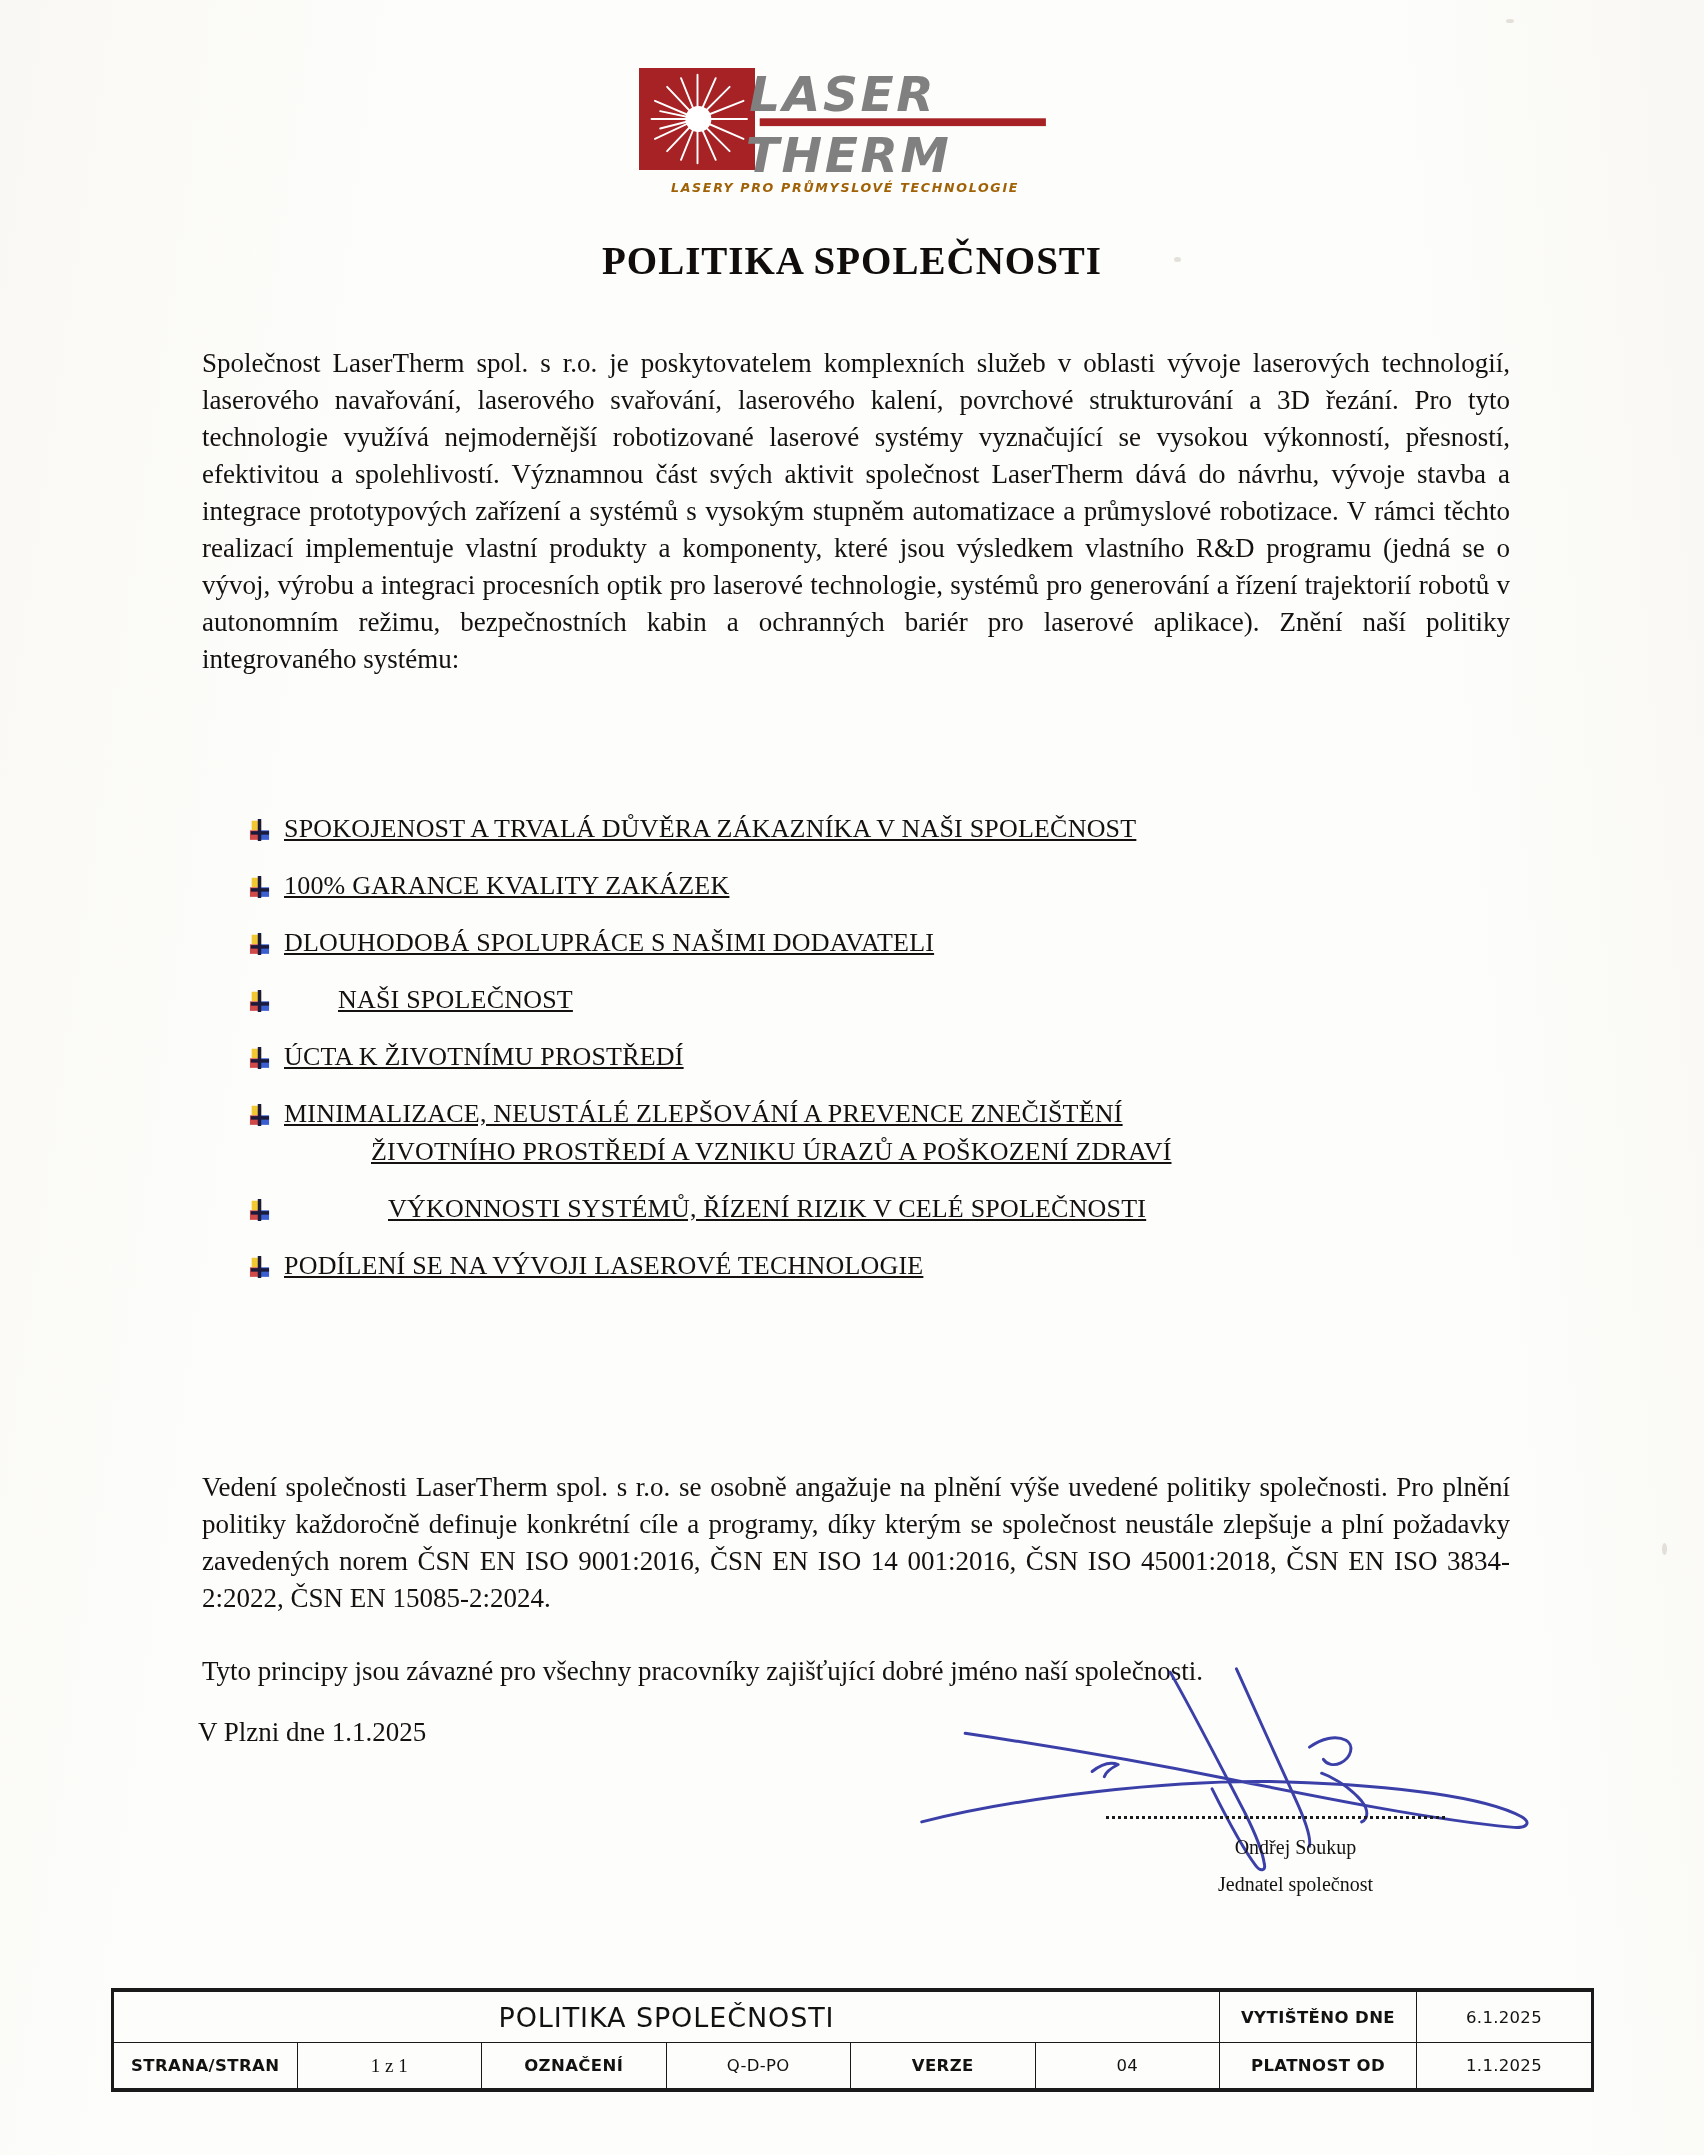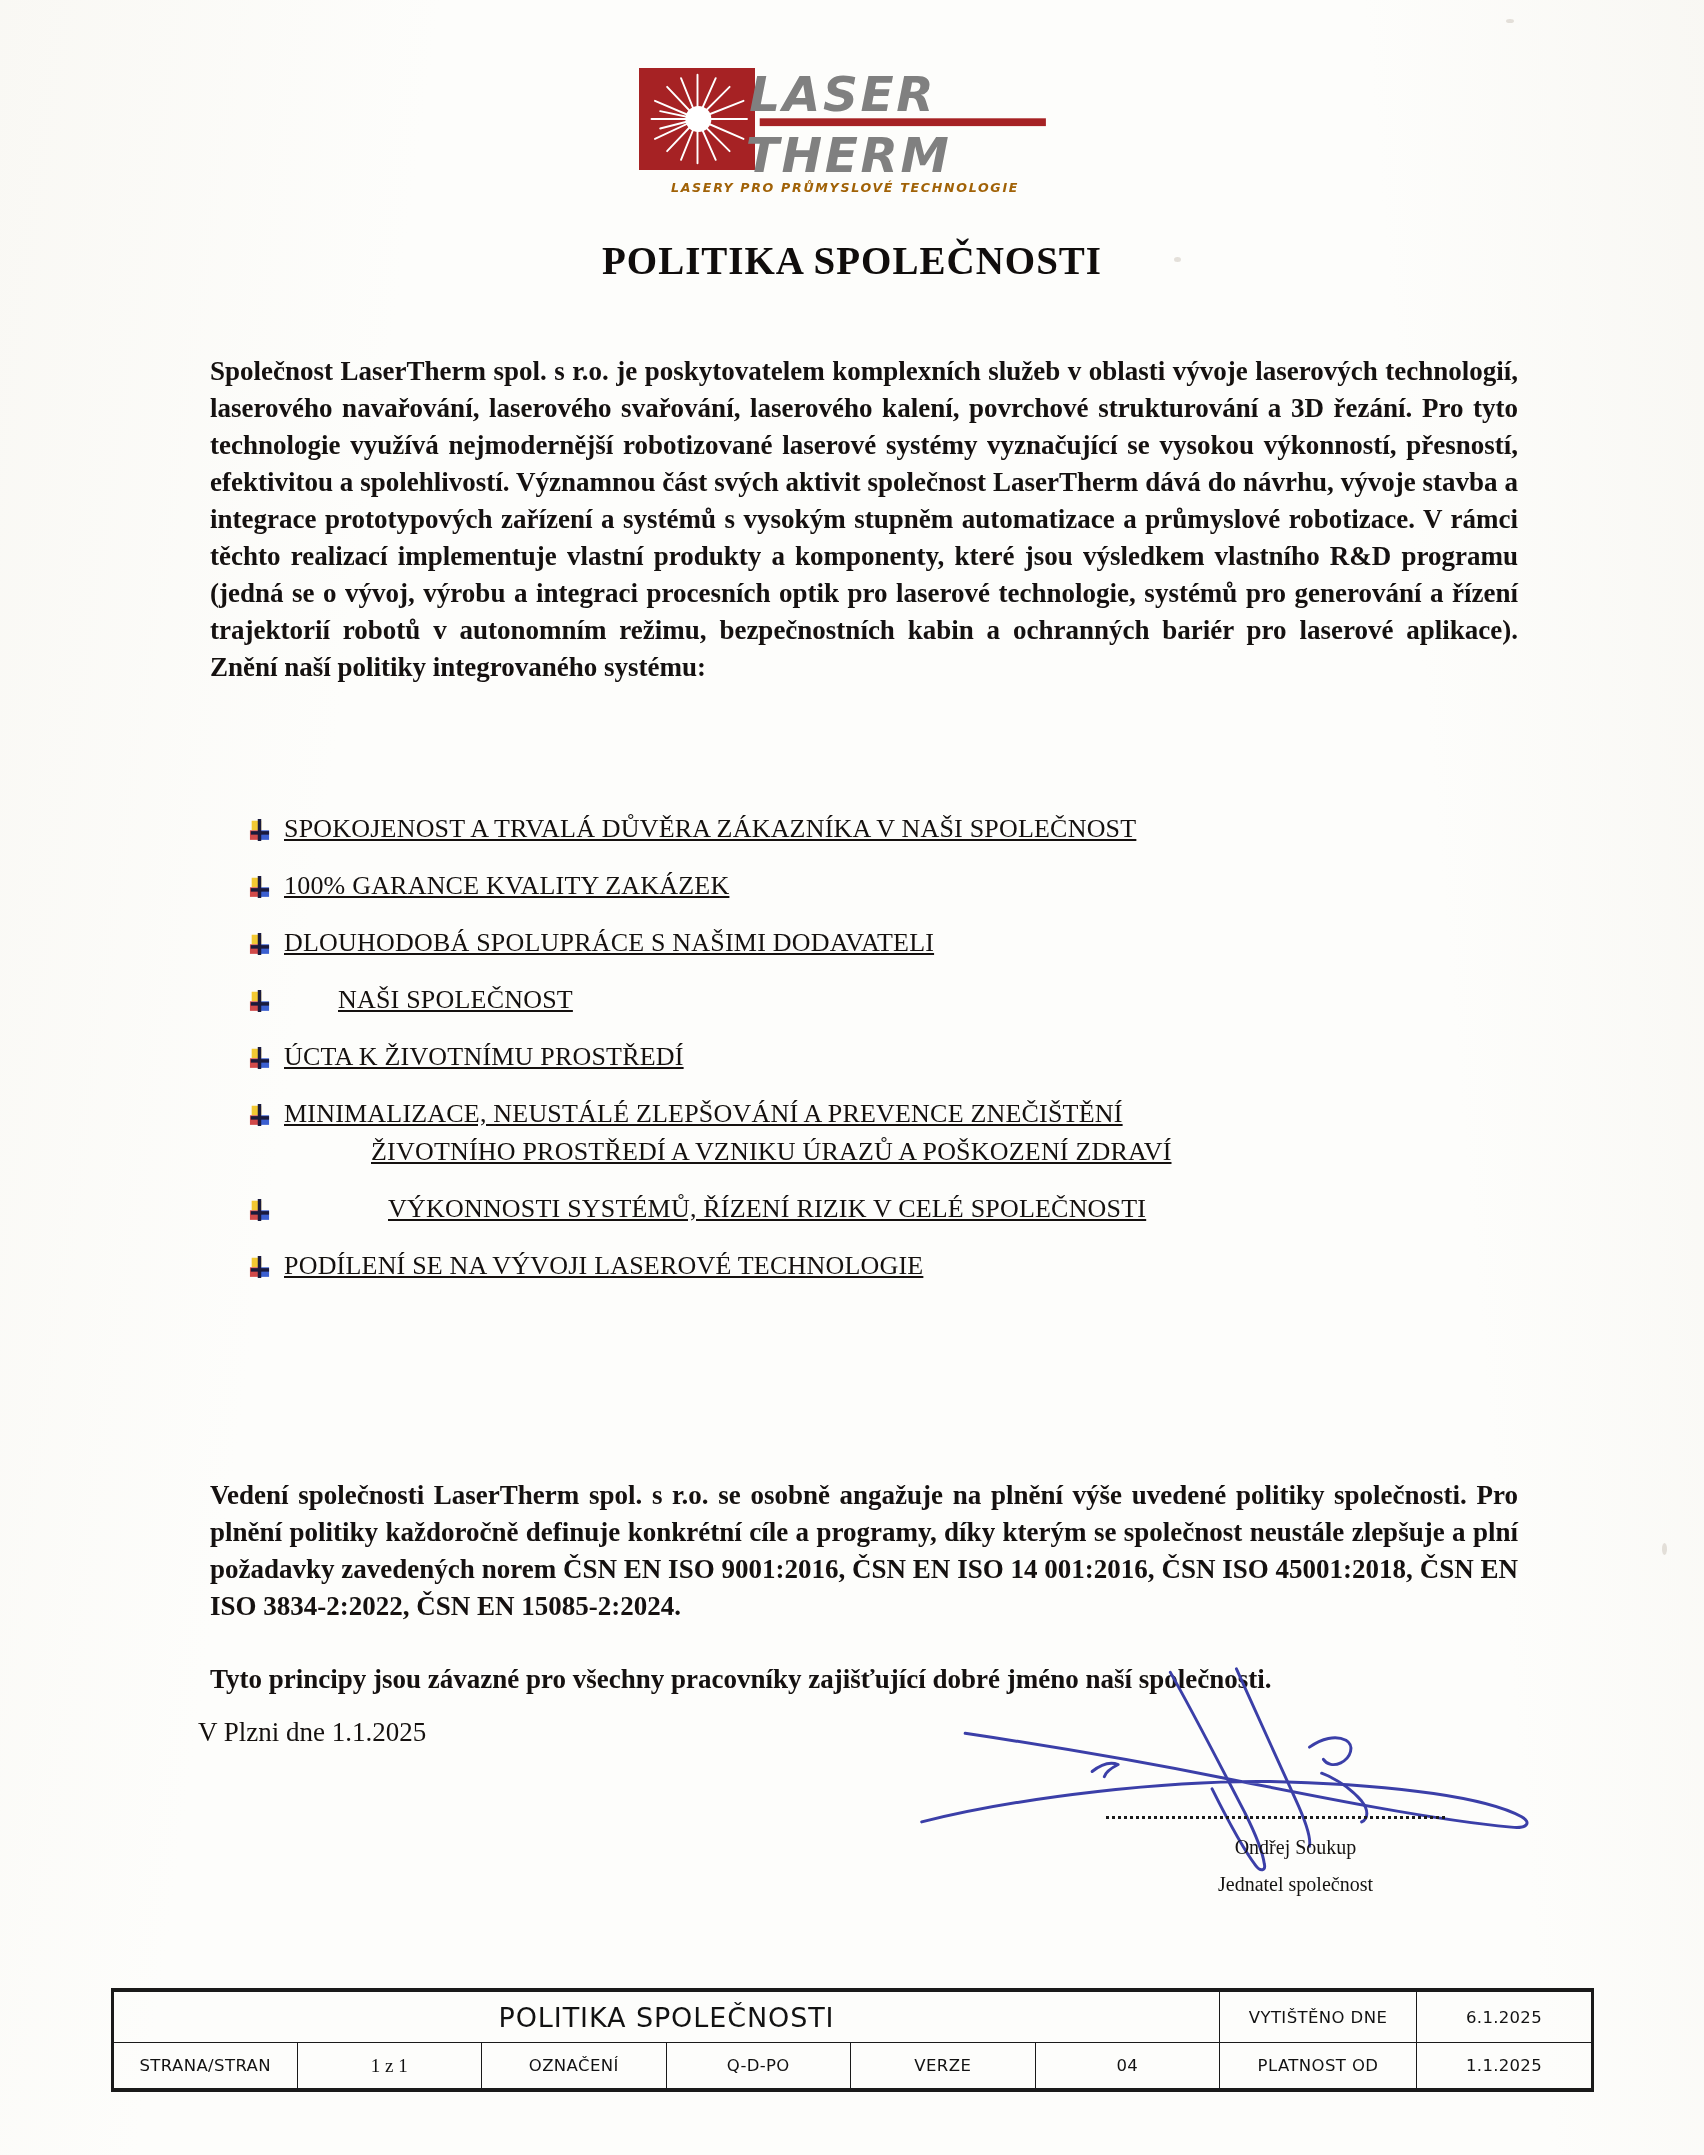--- a/index.html
+++ b/index.html
@@ -84,27 +84,26 @@
     top: 238px;
     width: 100%;
     text-align: center;
     font-family: "Liberation Serif", serif;
     font-weight: bold;
     font-size: 39px;
     letter-spacing: 1px;
     color: #100d0c;
   }
   p.para {
-    margin: 12px;
+    margin: 4px;
     font-size: 27px;
     line-height: 37px;
     text-align: justify;
     text-justify: inter-word;
     color: #151110;
-    font-weight: bold;
   }
   p.para.last-left { text-align: left; }
 
   #intro-para { position: absolute; left: 198px; top: 341px; width: 1308px; }
 
   
   .policy-list {
     position: absolute;
     left: 214px;
     top: 806px;
@@ -205,20 +204,21 @@
   .footer-table tr.row-top td { height: 50px; }
   .footer-table tr.row-bottom td { height: 45px; }
   .ft-title {
     font-size: 27px;
     letter-spacing: 0.9px;
     font-weight: 400;
   }
   .ft-label {
     font-size: 16.5px;
     letter-spacing: 0.4px;
+    font-weight: bold;
   }
   .ft-value {
     font-size: 16.5px;
     letter-spacing: 0.3px;
   }
   .ft-value-serif {
     font-family: "Liberation Serif", serif;
     font-size: 19px;
   }
   .footer-table .thick-top { border-top-width: 4.3px; }

